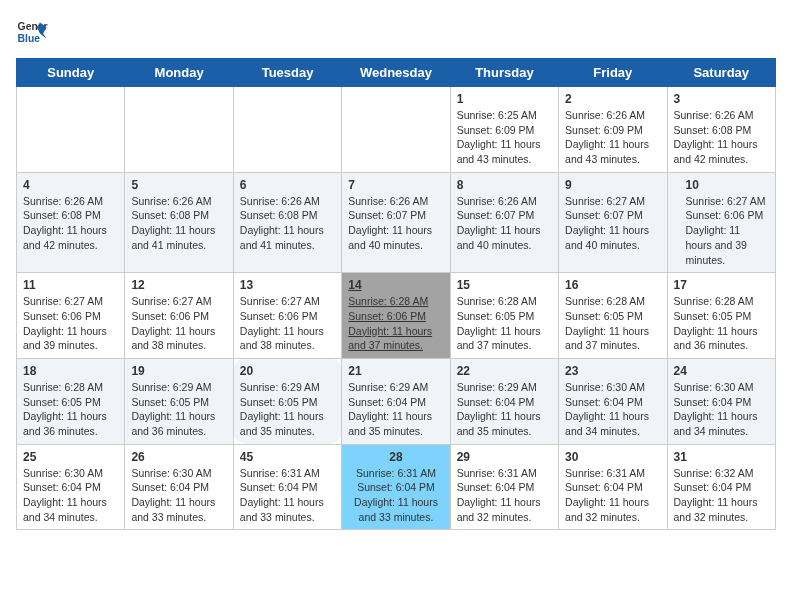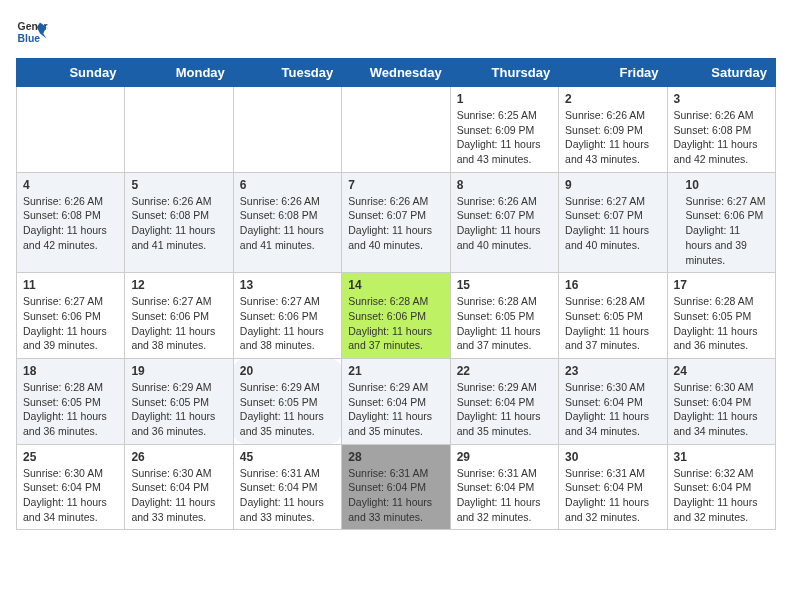--- a/index.html
+++ b/index.html
@@ -38,21 +38,21 @@
       color: #444;
     }
     .calendar {
       width: 100%;
       border-collapse: collapse;
       border: 1px solid #ccc;
     }
     .calendar th {
       background-color: #1a5fa8;
       color: #fff;
-      text-align: right;
+      text-align: center;
       padding: 6px 8px;
       font-size: 13px;
       border: 1px solid #1a5fa8;
     }
     .calendar td {
       vertical-align: top;
       border: 1px solid #ccc;
       padding: 5px 6px;
       font-size: 10.5px;
       color: #333;
@@ -164,21 +164,21 @@
           <div class="day-info">Sunrise: 6:27 AM<br>Sunset: 6:06 PM<br>Daylight: 11 hours and 39 minutes.</div>
         </td>
         <td style="background: rgb(255, 255, 255);">
           <div class="day-number">12</div>
           <div class="day-info">Sunrise: 6:27 AM<br>Sunset: 6:06 PM<br>Daylight: 11 hours and 38 minutes.</div>
         </td>
         <td style="background: rgb(255, 255, 255);">
           <div class="day-number">13</div>
           <div class="day-info">Sunrise: 6:27 AM<br>Sunset: 6:06 PM<br>Daylight: 11 hours and 38 minutes.</div>
         </td>
-        <td style="background: #bef264;">
+        <td style="background: #a3a3a3; text-decoration: underline;">
           <div class="day-number">14</div>
           <div class="day-info">Sunrise: 6:28 AM<br>Sunset: 6:06 PM<br>Daylight: 11 hours and 37 minutes.</div>
         </td>
         <td style="background: rgb(255, 255, 255);">
           <div class="day-number">15</div>
           <div class="day-info">Sunrise: 6:28 AM<br>Sunset: 6:05 PM<br>Daylight: 11 hours and 37 minutes.</div>
         </td>
         <td style="background: rgb(255, 255, 255);">
           <div class="day-number">16</div>
           <div class="day-info">Sunrise: 6:28 AM<br>Sunset: 6:05 PM<br>Daylight: 11 hours and 37 minutes.</div>
@@ -224,21 +224,21 @@
           <div class="day-info">Sunrise: 6:30 AM<br>Sunset: 6:04 PM<br>Daylight: 11 hours and 34 minutes.</div>
         </td>
         <td style="background: rgb(255, 255, 255);">
           <div class="day-number">26</div>
           <div class="day-info">Sunrise: 6:30 AM<br>Sunset: 6:04 PM<br>Daylight: 11 hours and 33 minutes.</div>
         </td>
         <td style="background: rgb(255, 255, 255);">
           <div class="day-number">45</div>
           <div class="day-info">Sunrise: 6:31 AM<br>Sunset: 6:04 PM<br>Daylight: 11 hours and 33 minutes.</div>
         </td>
-        <td style="background: #a3a3a3;">
+        <td style="background: #7dd3fc; text-align: center;">
           <div class="day-number">28</div>
           <div class="day-info">Sunrise: 6:31 AM<br>Sunset: 6:04 PM<br>Daylight: 11 hours and 33 minutes.</div>
         </td>
         <td style="background: rgb(255, 255, 255);">
           <div class="day-number">29</div>
           <div class="day-info">Sunrise: 6:31 AM<br>Sunset: 6:04 PM<br>Daylight: 11 hours and 32 minutes.</div>
         </td>
         <td style="background: rgb(255, 255, 255);">
           <div class="day-number">30</div>
           <div class="day-info">Sunrise: 6:31 AM<br>Sunset: 6:04 PM<br>Daylight: 11 hours and 32 minutes.</div>

